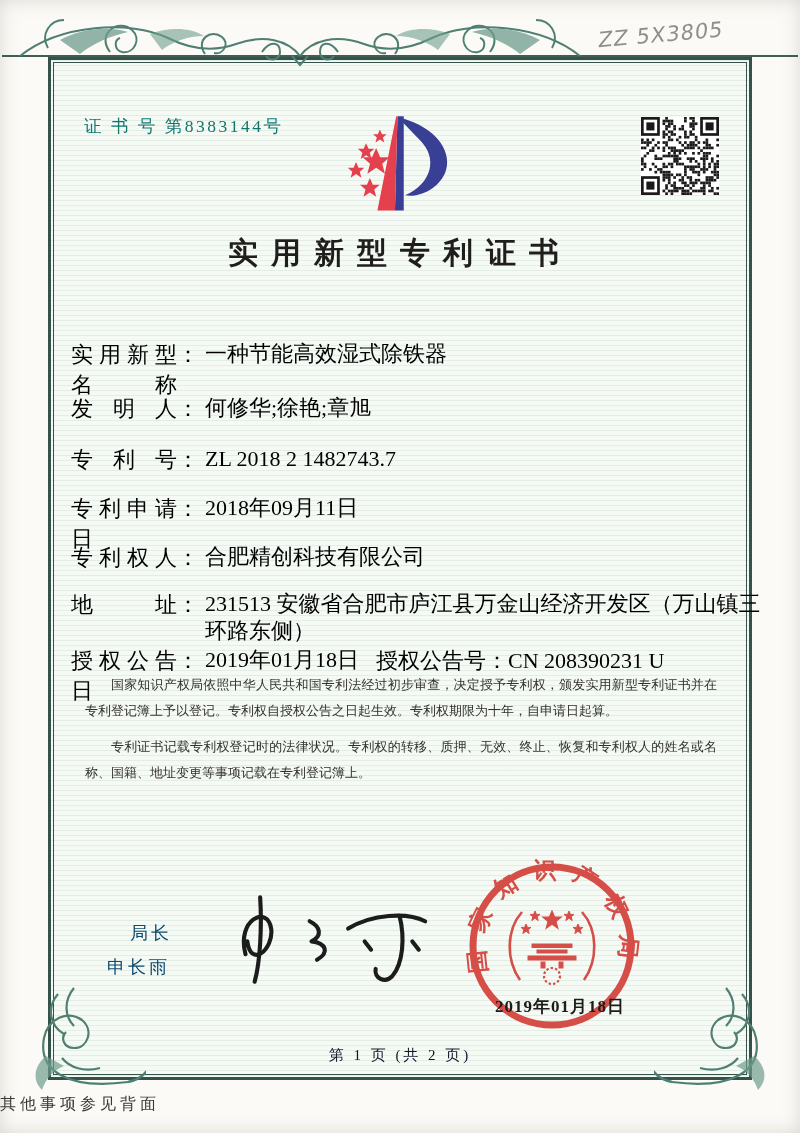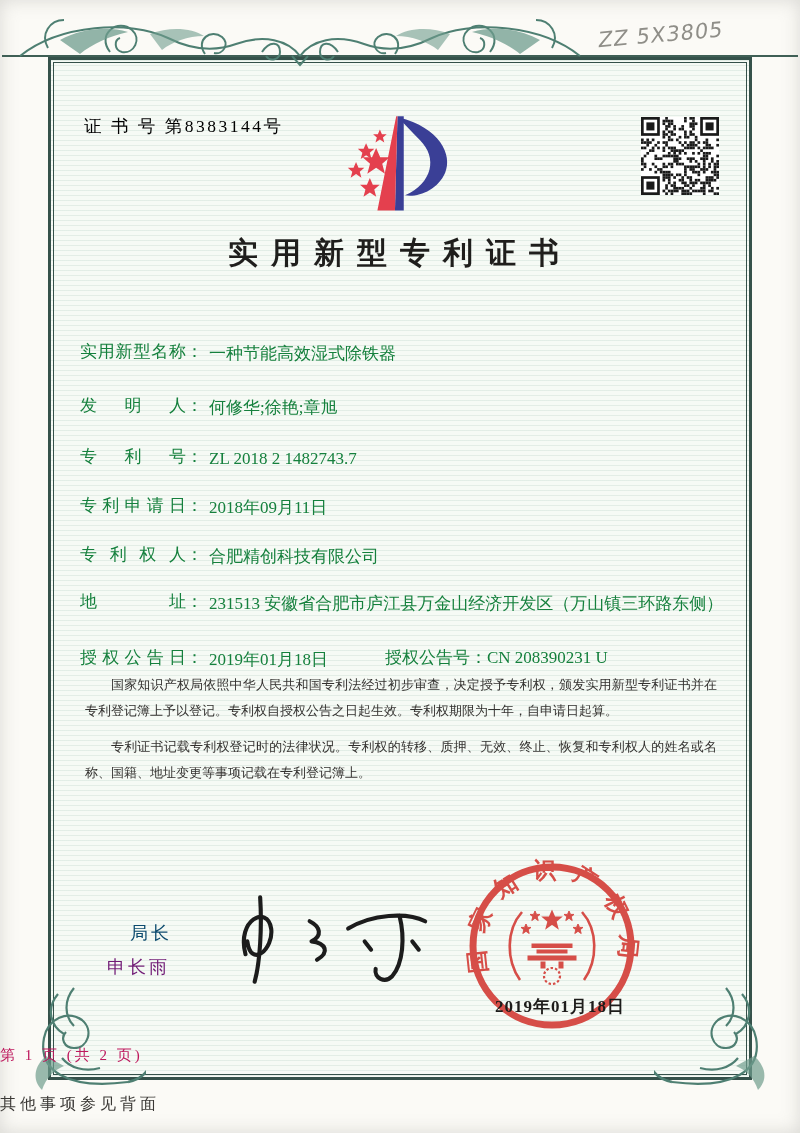--- a/index.html
+++ b/index.html
@@ -13,49 +13,49 @@
   .frame{
     position:absolute;left:48px;top:57px;width:698px;height:1017px;
     border:3.5px solid #35514a;
     background:
       repeating-linear-gradient(180deg, rgba(110,160,140,.14) 0 1px, rgba(255,255,255,0) 1px 5px),
       #f6faf5;
   }
   .frame-inner{position:absolute;inset:2px;border:1px solid #35514a;}
   .content{position:absolute;inset:0;z-index:3;color:#2e2c2a;}
   .abs{position:absolute;}
-  .certno{left:84px;top:114px;font-size:17.5px;letter-spacing:2.5px;color:#000000;}
+  .certno{left:84px;top:114px;font-size:17.5px;letter-spacing:2.5px;color:#0f766e;}
   .handcode{
     left:598px;top:20px;width:190px;font-family:"DejaVu Sans",sans-serif;
     color:#8f8e88;font-size:21px;letter-spacing:1px;
     transform:rotate(-5deg) skewX(-10deg);
   }
   .title{
     left:0;top:233px;width:800px;text-align:center;
     font-size:30px;font-weight:700;letter-spacing:13px;color:#1f1e1c;
   }
-  .frow{left:80px;font-size:17px;color:#15803d;}
+  .frow{left:71px;font-size:22px;color:#000000;}
   .flabel{
     display:inline-block;width:106px;text-align:justify;text-align-last:justify;
     vertical-align:top;
   }
   .fcolon{display:inline-block;vertical-align:top;margin-right:6px;}
   .fvalue{display:inline-block;vertical-align:top;max-width:560px;line-height:27px;}
   .grant2{position:absolute;left:305px;top:0;white-space:nowrap;}
   .paras{left:85px;top:672px;width:632px;font-size:13px;line-height:25.5px;
     color:#33312f;text-align:justify;}
   .paras p{margin:0 0 11px 0;text-indent:2em;}
   .sig-title{left:107px;top:921px;font-size:18px;letter-spacing:3px;color:#0c4a6e;margin-left:23px;}
-  .sig-name{left:107px;top:955px;font-size:18px;letter-spacing:3px;color:#701a75;text-align:center;}
+  .sig-name{left:107px;top:955px;font-size:18px;letter-spacing:3px;color:#0c4a6e;text-align:center;}
   .seal-date{
     left:460px;top:995px;width:200px;text-align:center;z-index:5;
     font-size:17px;letter-spacing:1px;color:#1d1c1a;font-weight:600;
   }
-  .pageno{left:0;top:1046px;width:800px;text-align:left;font-size:15px;
-    letter-spacing:3px;color:#be185d;}
+  .pageno{left:0;top:1046px;width:800px;text-align:center;font-size:15px;
+    letter-spacing:3px;color:#0f172a;}
   .footnote{left:0;top:1094px;width:800px;text-align:left;font-size:16px;
     letter-spacing:4px;color:#3a3835;}
   svg{display:block;}
   .ornament{position:absolute;z-index:2;}
 </style>
 </head>
 <body>
 
 <div class="page">
 

